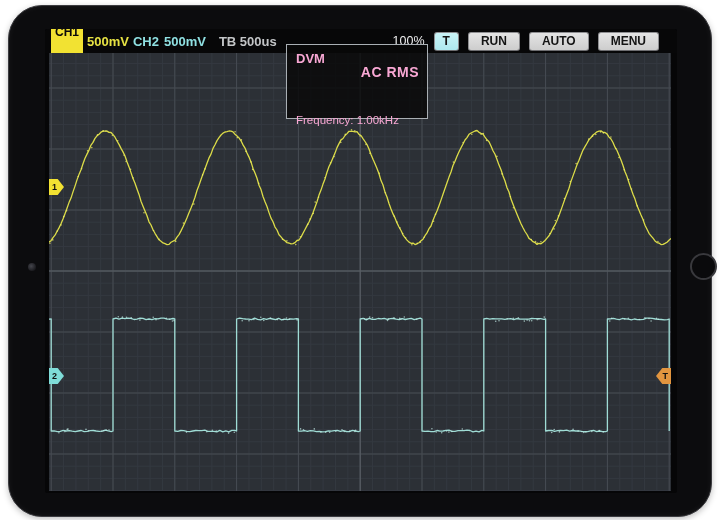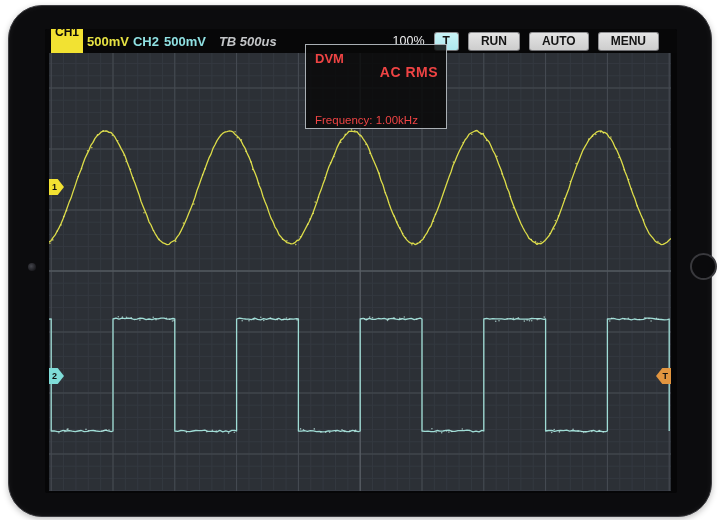--- a/index.html
+++ b/index.html
@@ -13,33 +13,33 @@
   .screen{position:absolute;left:36px;top:23px;width:632px;height:464px;background:#060607;
           border-radius:2px;overflow:hidden;}
   
   .topbar{position:absolute;left:0;top:0;width:632px;height:24px;background:#070708;
           display:flex;align-items:center;padding:0 18px 0 6px;box-sizing:border-box;}
   .ch-badge{background:#f2e232;color:#0a0a0a;font-size:12px;font-weight:bold;
           padding:1px 4px 18px 4px;border-radius:2px;line-height:13px;}
   .ch1-text{color:#e6e243;font-size:13px;font-weight:600;margin-left:4px;}
   .ch2-label{color:#8fe0e2;font-size:13px;font-weight:700;margin-left:4px;}
   .ch2-text{color:#8fe0e2;font-size:13px;font-weight:600;margin-left:5px;}
-  .tb-text{color:#c3c5c7;font-size:13px;font-weight:600;margin-left:13px;font-style:italic;}
+  .tb-text{color:#c3c5c7;font-size:13px;font-weight:600;margin-left:13px;}
   .flex-sp{flex:1;}
   .pct-text{color:#ededee;font-size:12.5px;}
   .bar-btn{height:19px;border-radius:3px;background:linear-gradient(#e4e4e4,#cdcdcd);
           border:1px solid #8f8f92;border-bottom-color:#6d6d70;color:#141414;font-size:12px;
           font-weight:bold;display:flex;align-items:center;justify-content:center;
           padding:0 12px;margin-left:9px;box-sizing:border-box;}
   .bar-btn.t-btn{background:linear-gradient(#c9f3f6,#aee8ee);padding:0 8px;}
   
   .scope{position:absolute;left:4px;top:24px;width:622px;height:438px;background:#2c3036;}
   
-  .dvm{position:absolute;left:241px;top:15px;width:142px;height:85px;background:rgba(8,8,8,0.84);
-       border:1px solid #a9afb4;box-sizing:border-box;color:#ef4444;margin-left:19px;}
+  .dvm{position:absolute;left:241px;top:15px;width:142px;height:75px;background:rgba(8,8,8,0.84);
+       border:1px solid #a9afb4;box-sizing:border-box;color:#f9a8d4;}
   .dvm-title{position:absolute;left:9px;top:6px;font-size:13px;font-weight:700;}
   .dvm-mode{position:absolute;right:8px;top:19px;font-size:14px;font-weight:700;letter-spacing:0.5px;}
   .dvm-value{position:absolute;left:0;right:0;top:27px;text-align:center;font-size:20px;font-weight:700;}
   .dvm-freq{position:absolute;left:9px;top:69px;font-size:11.5px;font-weight:400;}
   
   .marker{position:absolute;width:15px;height:16px;font-size:9px;font-weight:bold;color:#111;
           display:flex;align-items:center;}
   .marker-right{clip-path:polygon(0% 0%,58% 0%,100% 50%,58% 100%,0% 100%);justify-content:flex-start;padding-left:3px;box-sizing:border-box;}
   .marker-left{clip-path:polygon(100% 0%,42% 0%,0% 50%,42% 100%,100% 100%);justify-content:flex-end;padding-right:3px;box-sizing:border-box;}
   .marker.ch1{left:4px;top:150px;background:#f2e232;}

